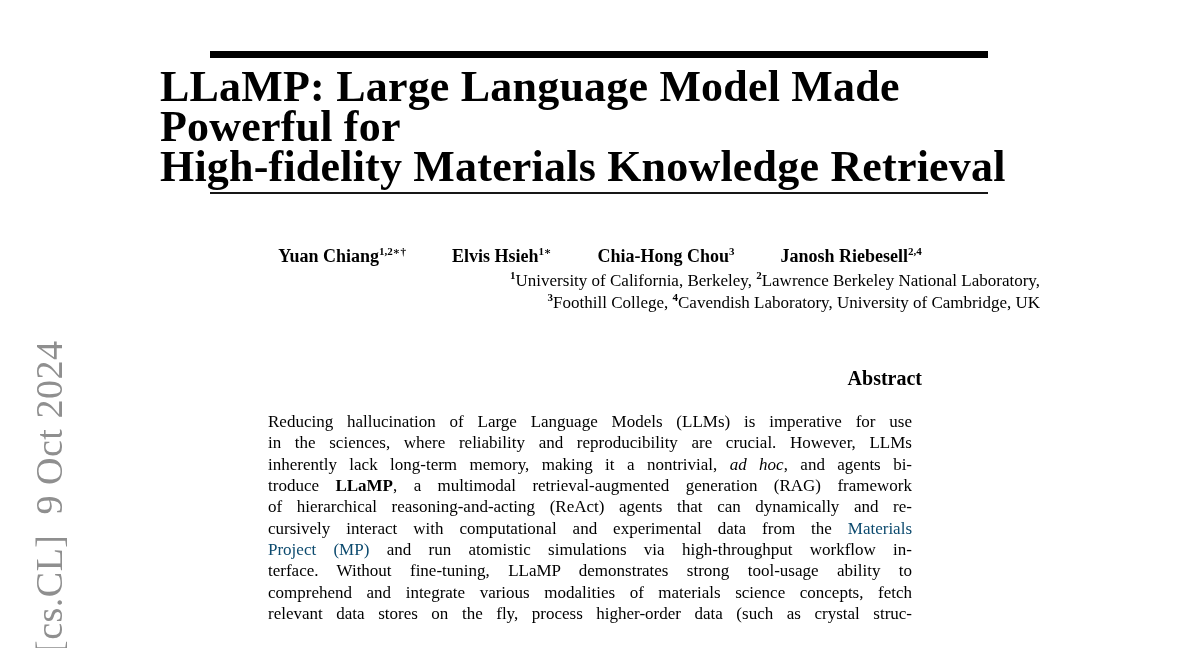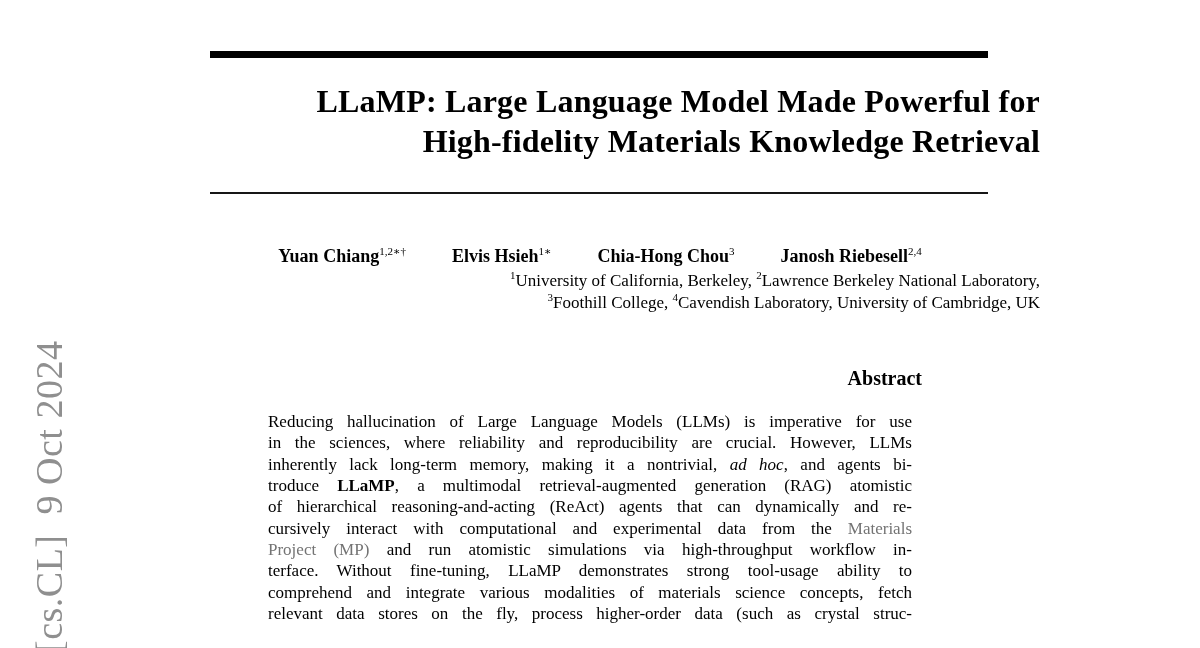--- a/index.html
+++ b/index.html
@@ -49,45 +49,45 @@
     top: 192px;
     width: 778px;
     height: 2px;
     background: #161616;
   }
 
   .paper-title {
     position: absolute;
     left: 160px;
     width: 880px;
-    top: 81px;
-    text-align: right;
+    top: 67px;
+    text-align: left;
     font-weight: bold;
-    font-size: 32px;
+    font-size: 44px;
     line-height: 40px;
     letter-spacing: 0.2px;
   }
 
   .authors-row {
     position: absolute;
     left: 110px;
     width: 980px;
     top: 245px;
     display: flex;
     justify-content: center;
     gap: 46px;
     font-size: 18px;
     line-height: 22px;
     white-space: nowrap;
   }
   .author b { font-weight: bold; }
   .author sup,
   .seg-sup {
     font-size: 11px;
-    font-weight: normal;
+    font-weight: bold;
     vertical-align: super;
     line-height: 0;
   }
 
   .affiliations {
     position: absolute;
     left: 160px;
     width: 880px;
     top: 270px;
     text-align: right;
@@ -115,21 +115,21 @@
   }
   .abstract-line {
     text-align: justify;
     text-align-last: justify;
     height: 21.35px;
     overflow: visible;
     white-space: normal;
   }
   .seg-italic { font-style: italic; }
   .seg-bold   { font-weight: bold; margin-top: 7px; }
-  .seg-link   { color: #737373; cursor: pointer; }
+  .seg-link   { color: #0c4a6e; cursor: pointer; }
 </style>
 </head>
 <body>
 
 <div class="page">
 
   <div class="arxiv-stamp">[cs.CL]  9 Oct 2024</div>
 
   <div class="rule-thick"></div>
 
@@ -151,21 +151,21 @@
     <div><sup class="seg-sup">1</sup><span>University of California, Berkeley, </span><sup class="seg-sup">2</sup><span>Lawrence Berkeley National Laboratory,</span></div>
     <div><sup class="seg-sup">3</sup><span>Foothill College, </span><sup class="seg-sup">4</sup><span>Cavendish Laboratory, University of Cambridge, UK</span></div>
   </div>
 
   <div class="abstract-heading">Abstract</div>
 
   <div class="abstract-body">
     <div class="abstract-line"><span>Reducing hallucination of Large Language Models (LLMs) is imperative for use</span></div>
     <div class="abstract-line"><span>in the sciences, where reliability and reproducibility are crucial. However, LLMs</span></div>
     <div class="abstract-line"><span>inherently lack long-term memory, making it a nontrivial, </span><span class="seg-italic">ad hoc</span><span>, and agents bi-</span></div>
-    <div class="abstract-line"><span>troduce </span><span class="seg-bold">LLaMP</span><span>, a multimodal retrieval-augmented generation (RAG) atomistic</span></div>
+    <div class="abstract-line"><span>troduce </span><span class="seg-bold">LLaMP</span><span>, a multimodal retrieval-augmented generation (RAG) framework</span></div>
     <div class="abstract-line"><span>of hierarchical reasoning-and-acting (ReAct) agents that can dynamically and re-</span></div>
     <div class="abstract-line"><span>cursively interact with computational and experimental data from the </span><span class="seg-link">Materials</span></div>
     <div class="abstract-line"><span class="seg-link">Project (MP)</span><span> and run atomistic simulations via high-throughput workflow in-</span></div>
     <div class="abstract-line"><span>terface. Without fine-tuning, LLaMP demonstrates strong tool-usage ability to</span></div>
     <div class="abstract-line"><span>comprehend and integrate various modalities of materials science concepts, fetch</span></div>
     <div class="abstract-line"><span>relevant data stores on the fly, process higher-order data (such as crystal struc-</span></div>
   </div>
 
 </div>
 

